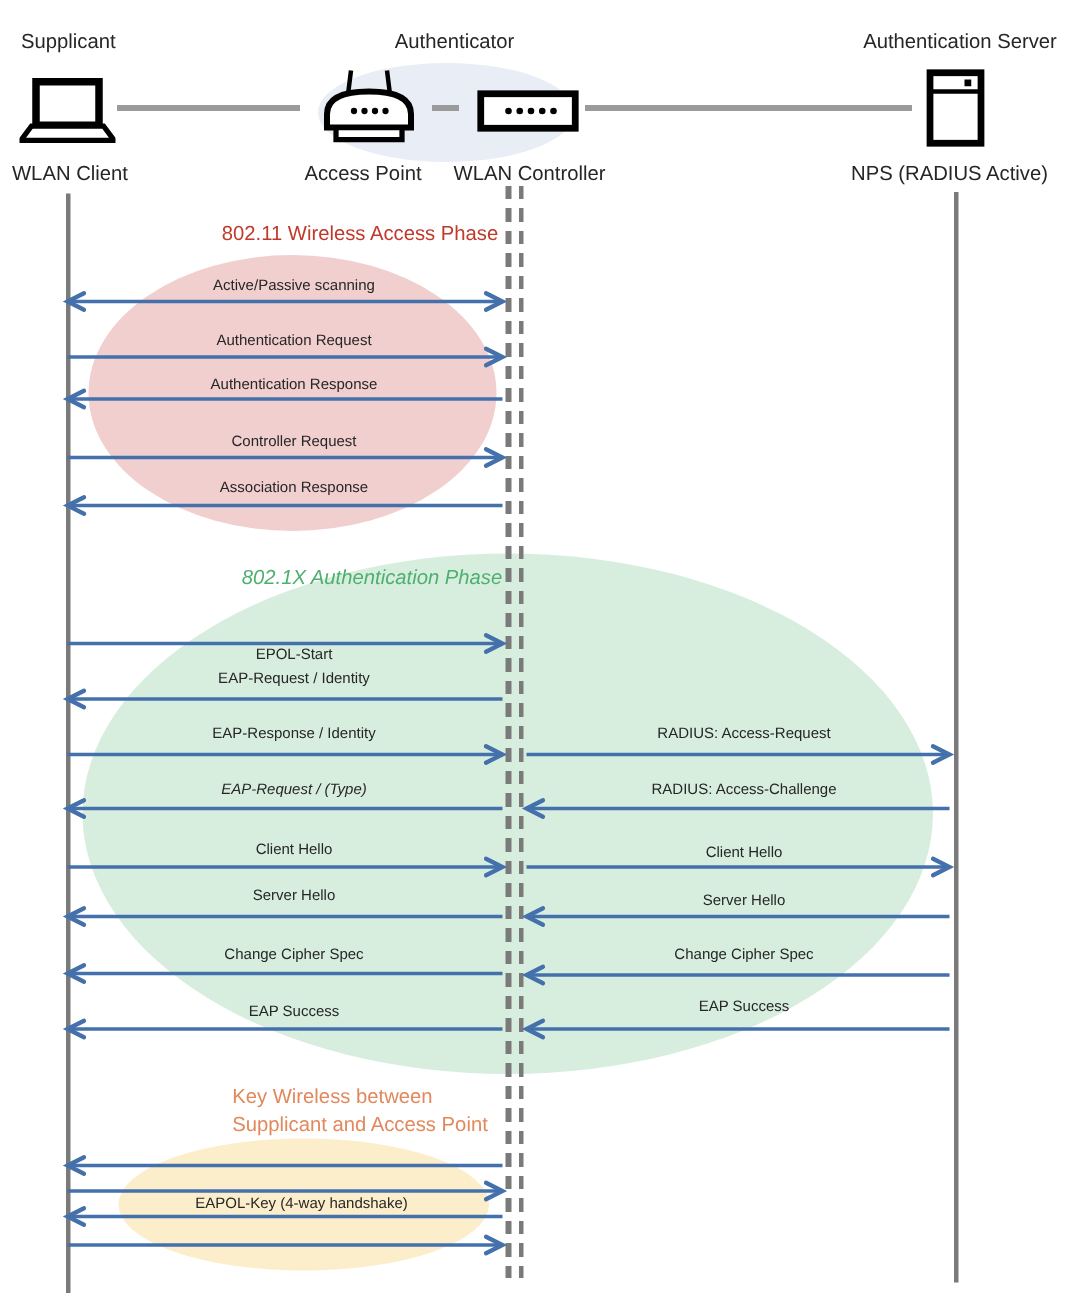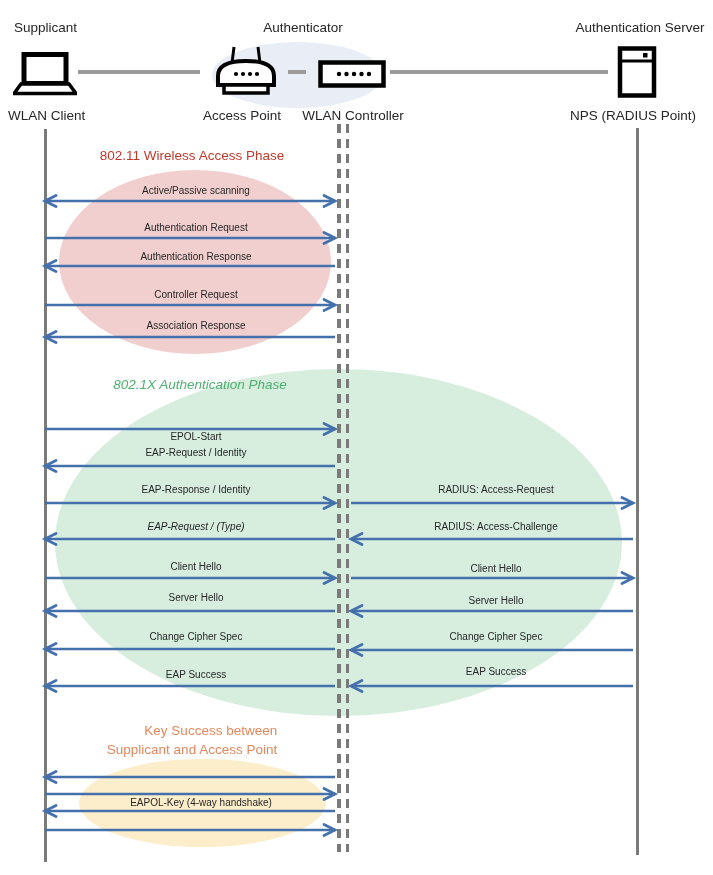--- a/index.html
+++ b/index.html
@@ -15,22 +15,22 @@
   }
   .connector{position:absolute;height:3.5px;background:#9b9b9b;z-index:1;}
   .role-label{
     position:absolute;top:20px;font-size:13.5px;white-space:nowrap;z-index:2;
   }
   .device-label{
     position:absolute;top:108px;font-size:13.5px;white-space:nowrap;z-index:2;
   }
   .centered{transform:translateX(-50%);}
   .phase-title{
-    position:absolute;font-size:13.5px;white-space:nowrap;z-index:2;text-align:right;
-    transform:translateX(-50%);line-height:19px;
+    position:absolute;font-size:13.5px;white-space:nowrap;z-index:2;text-align:left;
+    transform:translateX(-50%);line-height:19px;margin-left:48px;
   }
   .icon{position:absolute;z-index:3;}
   .msg-label{
     position:absolute;font-size:10px;line-height:18px;height:18px;white-space:nowrap;
     transform:translateX(-50%);z-index:3;
   }
   #arrow-layer{position:absolute;left:0;top:0;z-index:2;}
 </style>
 </head>
 <body>
@@ -74,31 +74,31 @@
   </svg>
   <svg class="icon" style="left:617px;top:46px;" width="40" height="52" viewBox="0 0 40 52">
     <rect x="3" y="2.5" width="34" height="47" fill="#fff" stroke="#000" stroke-width="4.5"></rect>
     <line x1="3" y1="15" x2="37" y2="15" stroke="#000" stroke-width="3"></line>
     <rect x="26" y="7" width="4.5" height="4.5" fill="#000"></rect>
   </svg>
 
   <div class="device-label" style="left:8px;">WLAN Client</div>
   <div class="device-label centered" style="left:242px;">Access Point</div>
   <div class="device-label centered" style="left:353px;">WLAN Controller</div>
-  <div class="device-label centered" style="left:633px;">NPS (RADIUS Point)</div>
+  <div class="device-label centered" style="left:633px;">NPS (RADIUS Active)</div>
 
   <div class="lifeline" style="left:43.5px;top:129px;height:733px;"></div>
   <div class="lifeline-dashed" style="left:337px;top:124px;height:728px;"></div>
   <div class="lifeline-dashed" style="left:345.5px;top:124px;height:728px;"></div>
   <div class="lifeline" style="left:635.5px;top:128px;height:727px;"></div>
 
   <div class="phase-title" style="left:192px;top:146px;color:#c0392b;">802.11 Wireless Access Phase</div>
   <div class="phase-title" style="left:200px;top:375px;color:#4eaf6f;font-style:italic;">802.1X Authentication Phase</div>
   <div class="phase-title" style="left:192px;top:721px;color:#e2885c;">
-    <div>Key Success between</div>
+    <div>Key Wireless between</div>
     <div>Supplicant and Access Point</div>
   </div>
 
   <svg id="arrow-layer" width="713" height="875" viewBox="0 0 713 875">
       <g>
         <line x1="45" x2="335" y1="201" y2="201" stroke="#4470ac" stroke-width="2.4"></line>
         <polyline points="324,195.5 335,201 324,206.5" fill="none" stroke="#4470ac" stroke-width="2.8" stroke-linecap="round" stroke-linejoin="miter"></polyline>
         <polyline points="56,195.5 45,201 56,206.5" fill="none" stroke="#4470ac" stroke-width="2.8" stroke-linecap="round" stroke-linejoin="miter"></polyline>
       </g>
       <g>

